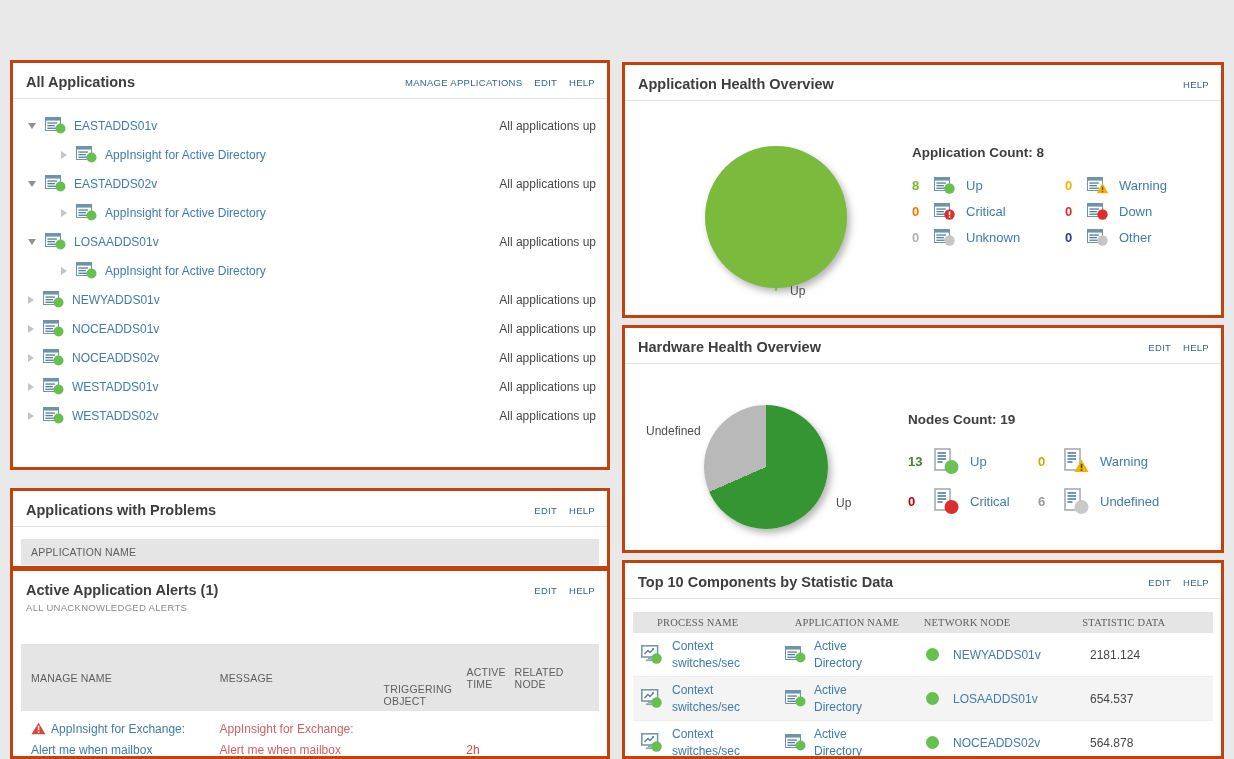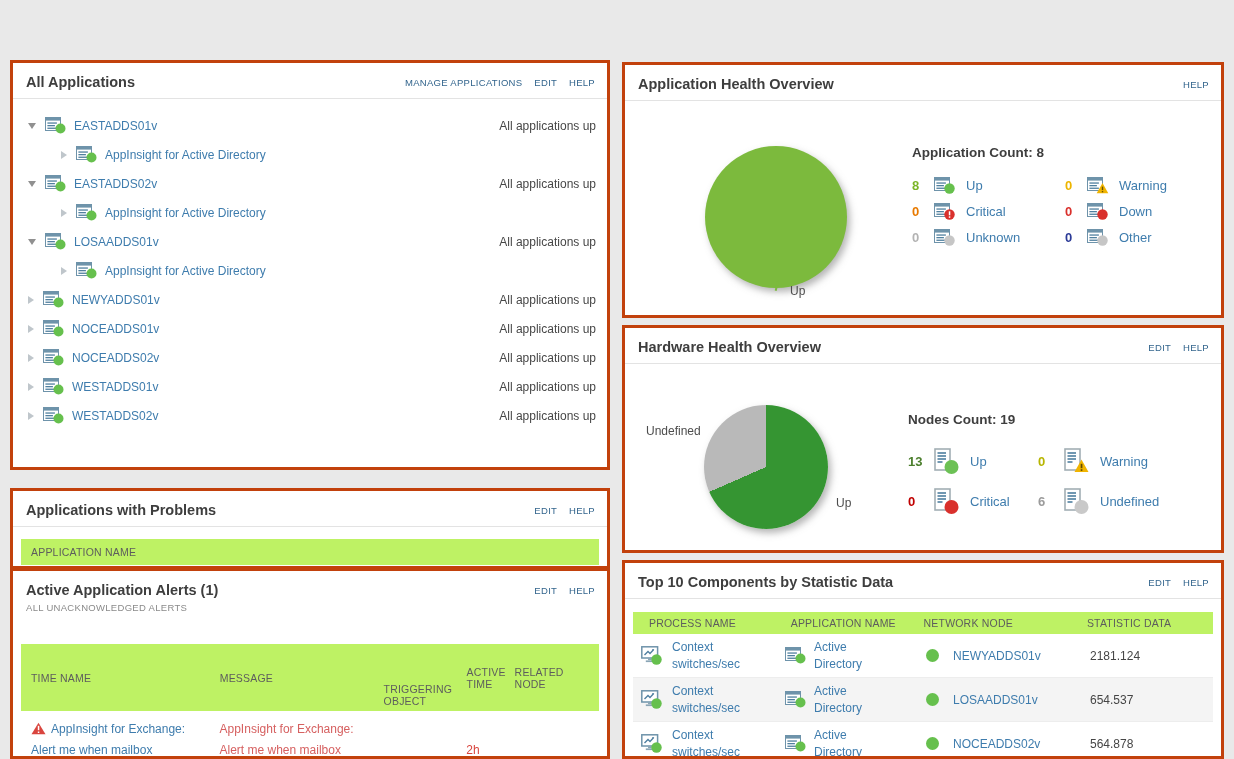--- a/index.html
+++ b/index.html
@@ -29,21 +29,21 @@
   .trow.top { padding-left: 15px; }
   .trow.child { padding-left: 48px; }
   .caret { display: inline-block; width: 0; height: 0; margin-right: 9px; cursor: pointer; }
   .caret.down { border-left: 4.5px solid transparent; border-right: 4.5px solid transparent; border-top: 6px solid #909090; }
   .caret.right { border-top: 4.5px solid transparent; border-bottom: 4.5px solid transparent; border-left: 6px solid #bfc6cb; }
   .ic { margin-right: 7px; flex: none; }
   a.nlink { font-size: 12px; color: #3e7cad; text-decoration: none; cursor: pointer; }
   .rstatus { position: absolute; right: 11px; font-size: 12px; color: #474747; }
 
   
-  .gbar { background: #bef264; margin: 0 8px; display: flex; }
+  .gbar { background: #e5e5e5; margin: 0 8px; display: flex; }
   .gbar .hc { font-size: 10.5px; color: #5d5d5d; letter-spacing: .2px; }
   #panel-problems .gbar { margin-top: 12px; padding: 7px 10px; }
   #panel-alerts .gbar { margin-top: 23px; min-height: 44px; align-items: center; }
   #panel-alerts .hc { padding: 4px 8px 4px 10px; }
   .acol1 { width: 190px; } .acol2 { width: 165px; } .acol3 { width: 83px; margin-top: 35px; } .acol4 { width: 48px; } .acol5 { width: 95px; }
   .alert-row { display: flex; align-items: center; margin: 0 8px; }
   .alert-row .cell { padding: 8px 10px; font-size: 12px; line-height: 1.75; }
   .alert-name { color: #3e7cad; }
   .alert-name .tri { vertical-align: -2px; margin-right: 5px; }
   .alert-msg { color: #d66060; }
@@ -72,21 +72,21 @@
   #hwpie { left: 79px; top: 77px; width: 124px; height: 124px;
            background: conic-gradient(#359532 0deg 246.3deg, #b9b9b9 246.3deg 360deg); }
   #hwlabel-undefined { position: absolute; left: 21px; top: 96px; font-size: 12px; color: #4d4d4d; }
   #hwlabel-up { position: absolute; left: 211px; top: 168px; font-size: 12px; color: #4d4d4d; }
   #hwhealth-legend { position: absolute; left: 283px; top: 84px; }
   #hwhealth-legend .count-label { margin-bottom: 14px; }
   #hwhealth-legend .leg-grid { grid-template-columns: 130px 165px; grid-auto-rows: 40px; }
   #hwhealth-legend .leg-val { width: 26px; }
 
   
-  .t10-bar { margin: 13px 8px 0 8px; padding: 5px 8px; }
+  .t10-bar { margin: 13px 8px 0 8px; padding: 5px 16px; font-family: Liberation Serif, serif; }
   .t10c1 { width: 152px; padding-left: 8px; } .t10c2 { width: 135px; } .t10c3 { width: 166px; } .t10c4 { width: 120px; }
   .t10-row { display: flex; align-items: center; margin: 0 8px; min-height: 44px; border-bottom: 1px solid #ededed; }
   .t10-row.alt { background: #f4f4f4; }
   .t10-cell { display: flex; align-items: center; font-size: 12px; }
   .t10-cell .txt { line-height: 1.35; }
   .t10-cell a { color: #3e7cad; text-decoration: none; }
   .wrap95 { width: 97px; display: inline-block; }
   .wrap78 { width: 80px; display: inline-block; }
   .dot-green { width: 13px; height: 13px; border-radius: 50%; background: #66c04d; display: inline-block; margin: 0 14px 0 6px; }
   .stat-val { color: #454545; padding-left: 4px; }
@@ -256,21 +256,21 @@
   <div class="panel" id="panel-alerts">
     <div class="phead">
       <div class="ptitle">Active Application Alerts (1)</div>
       <div class="psub">ALL UNACKNOWLEDGED ALERTS</div>
       <div class="plinks">
         <a>EDIT</a>
         <a>HELP</a>
       </div>
     </div>
     <div class="gbar">
-      <span class="hc acol1">TIME NAME</span>
+      <span class="hc acol1">MANAGE NAME</span>
       <span class="hc acol2">MESSAGE</span>
       <span class="hc acol3">TRIGGERING OBJECT</span>
       <span class="hc acol4">ACTIVE TIME</span>
       <span class="hc acol5">RELATED NODE</span>
     </div>
     <div class="alert-row">
       <div class="cell acol1 alert-name">
         <svg class="tri" width="15" height="13">
             <use href="#alert-tri"></use>
           </svg><a>AppInsight for Exchange: Alert me when mailbox database is in warning or critical state</a>

